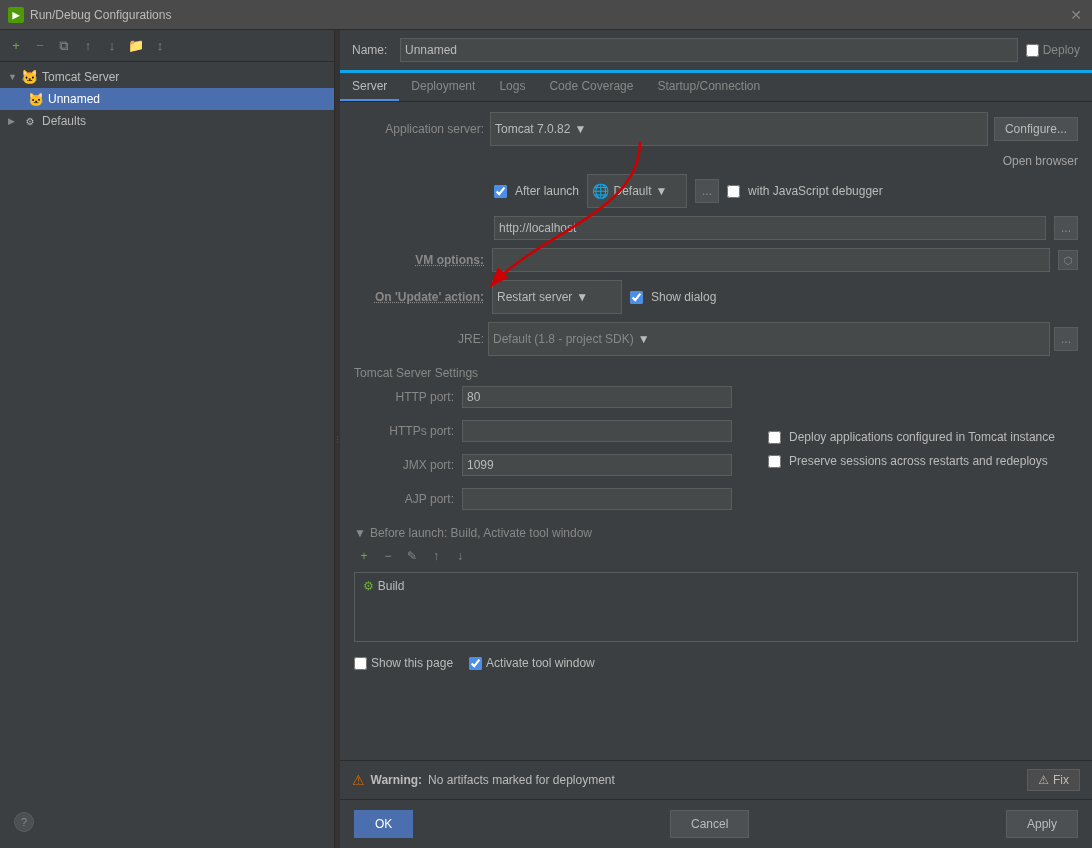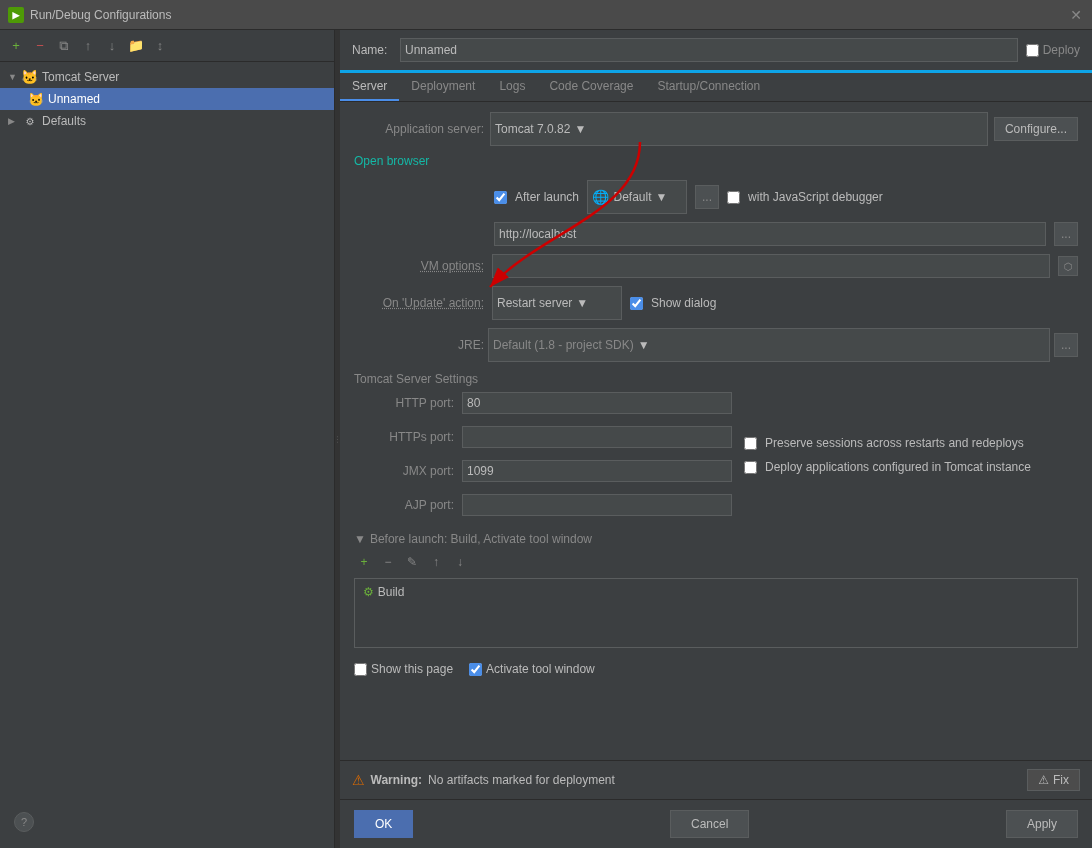--- a/index.html
+++ b/index.html
@@ -186,21 +186,21 @@
       display: flex;
       align-items: center;
       margin-bottom: 8px;
       gap: 8px;
     }
     .form-label {
       color: #888;
       min-width: 130px;
       text-align: right;
     }
-    .form-label.underline { text-decoration: underline; text-decoration-style: dotted; }
+    .form-label.underline { text-decoration: underline; text-decoration-style: dotted; font-weight: bold; }
 
     .field-input {
       height: 24px;
       background: #45494a;
       border: 1px solid #5a5d5e;
       color: #bbbbbb;
       padding: 0 4px;
       font-size: 12px;
     }
     .field-input.wide { flex: 1; }
@@ -254,22 +254,23 @@
       align-items: center;
       gap: 4px;
     }
     .cb-input { cursor: pointer; accent-color: #4b8ee8; }
 
     
     .open-browser-section {
       margin-bottom: 8px;
     }
     .section-header {
-      color: #14b8a6;
-      margin-bottom: 12px;
+      color: #a3a3a3;
+      margin-bottom: 6px;
+      text-align: right;
     }
 
     
     .before-launch-section {
       margin-top: 10px;
     }
     .before-launch-header {
       display: flex;
       align-items: center;
       gap: 4px;
@@ -460,21 +461,21 @@
     .deploy-row {
       display: flex;
       align-items: center;
       gap: 8px;
       margin-bottom: 4px;
     }
 
     
     .port-and-deploy {
       display: flex;
-      gap: 12px;
+      gap: 36px;
       margin-bottom: 4px;
     }
     .port-col { display: flex; flex-direction: column; gap: 6px; }
     .deploy-col { display: flex; flex-direction: column; gap: 6px; justify-content: center; }
 
   </style>
 </head>
 <body>
 
 <div class="title-bar">
@@ -626,25 +627,25 @@
               <input class="port-input" type="text" value="1099" style="">
             </div>
             <div class="port-row">
               <span class="port-label">AJP port:</span>
               <input class="port-input" type="text" value="" style="">
             </div>
           </div>
           <div class="deploy-col">
             <div class="checkbox-wrapper deploy-row">
               <input class="cb-input" type="checkbox" style="">
-              <span>Preserve sessions across restarts and redeploys</span>
+              <span>Deploy applications configured in Tomcat instance</span>
             </div>
             <div class="checkbox-wrapper deploy-row">
               <input class="cb-input" type="checkbox" style="">
-              <span>Deploy applications configured in Tomcat instance</span>
+              <span>Preserve sessions across restarts and redeploys</span>
             </div>
           </div>
         </div>
       </div>
 
       <div class="before-launch-section">
         <div class="before-launch-header">
           <span>▼</span>
           <span>Before launch: Build, Activate tool window</span>
         </div>

